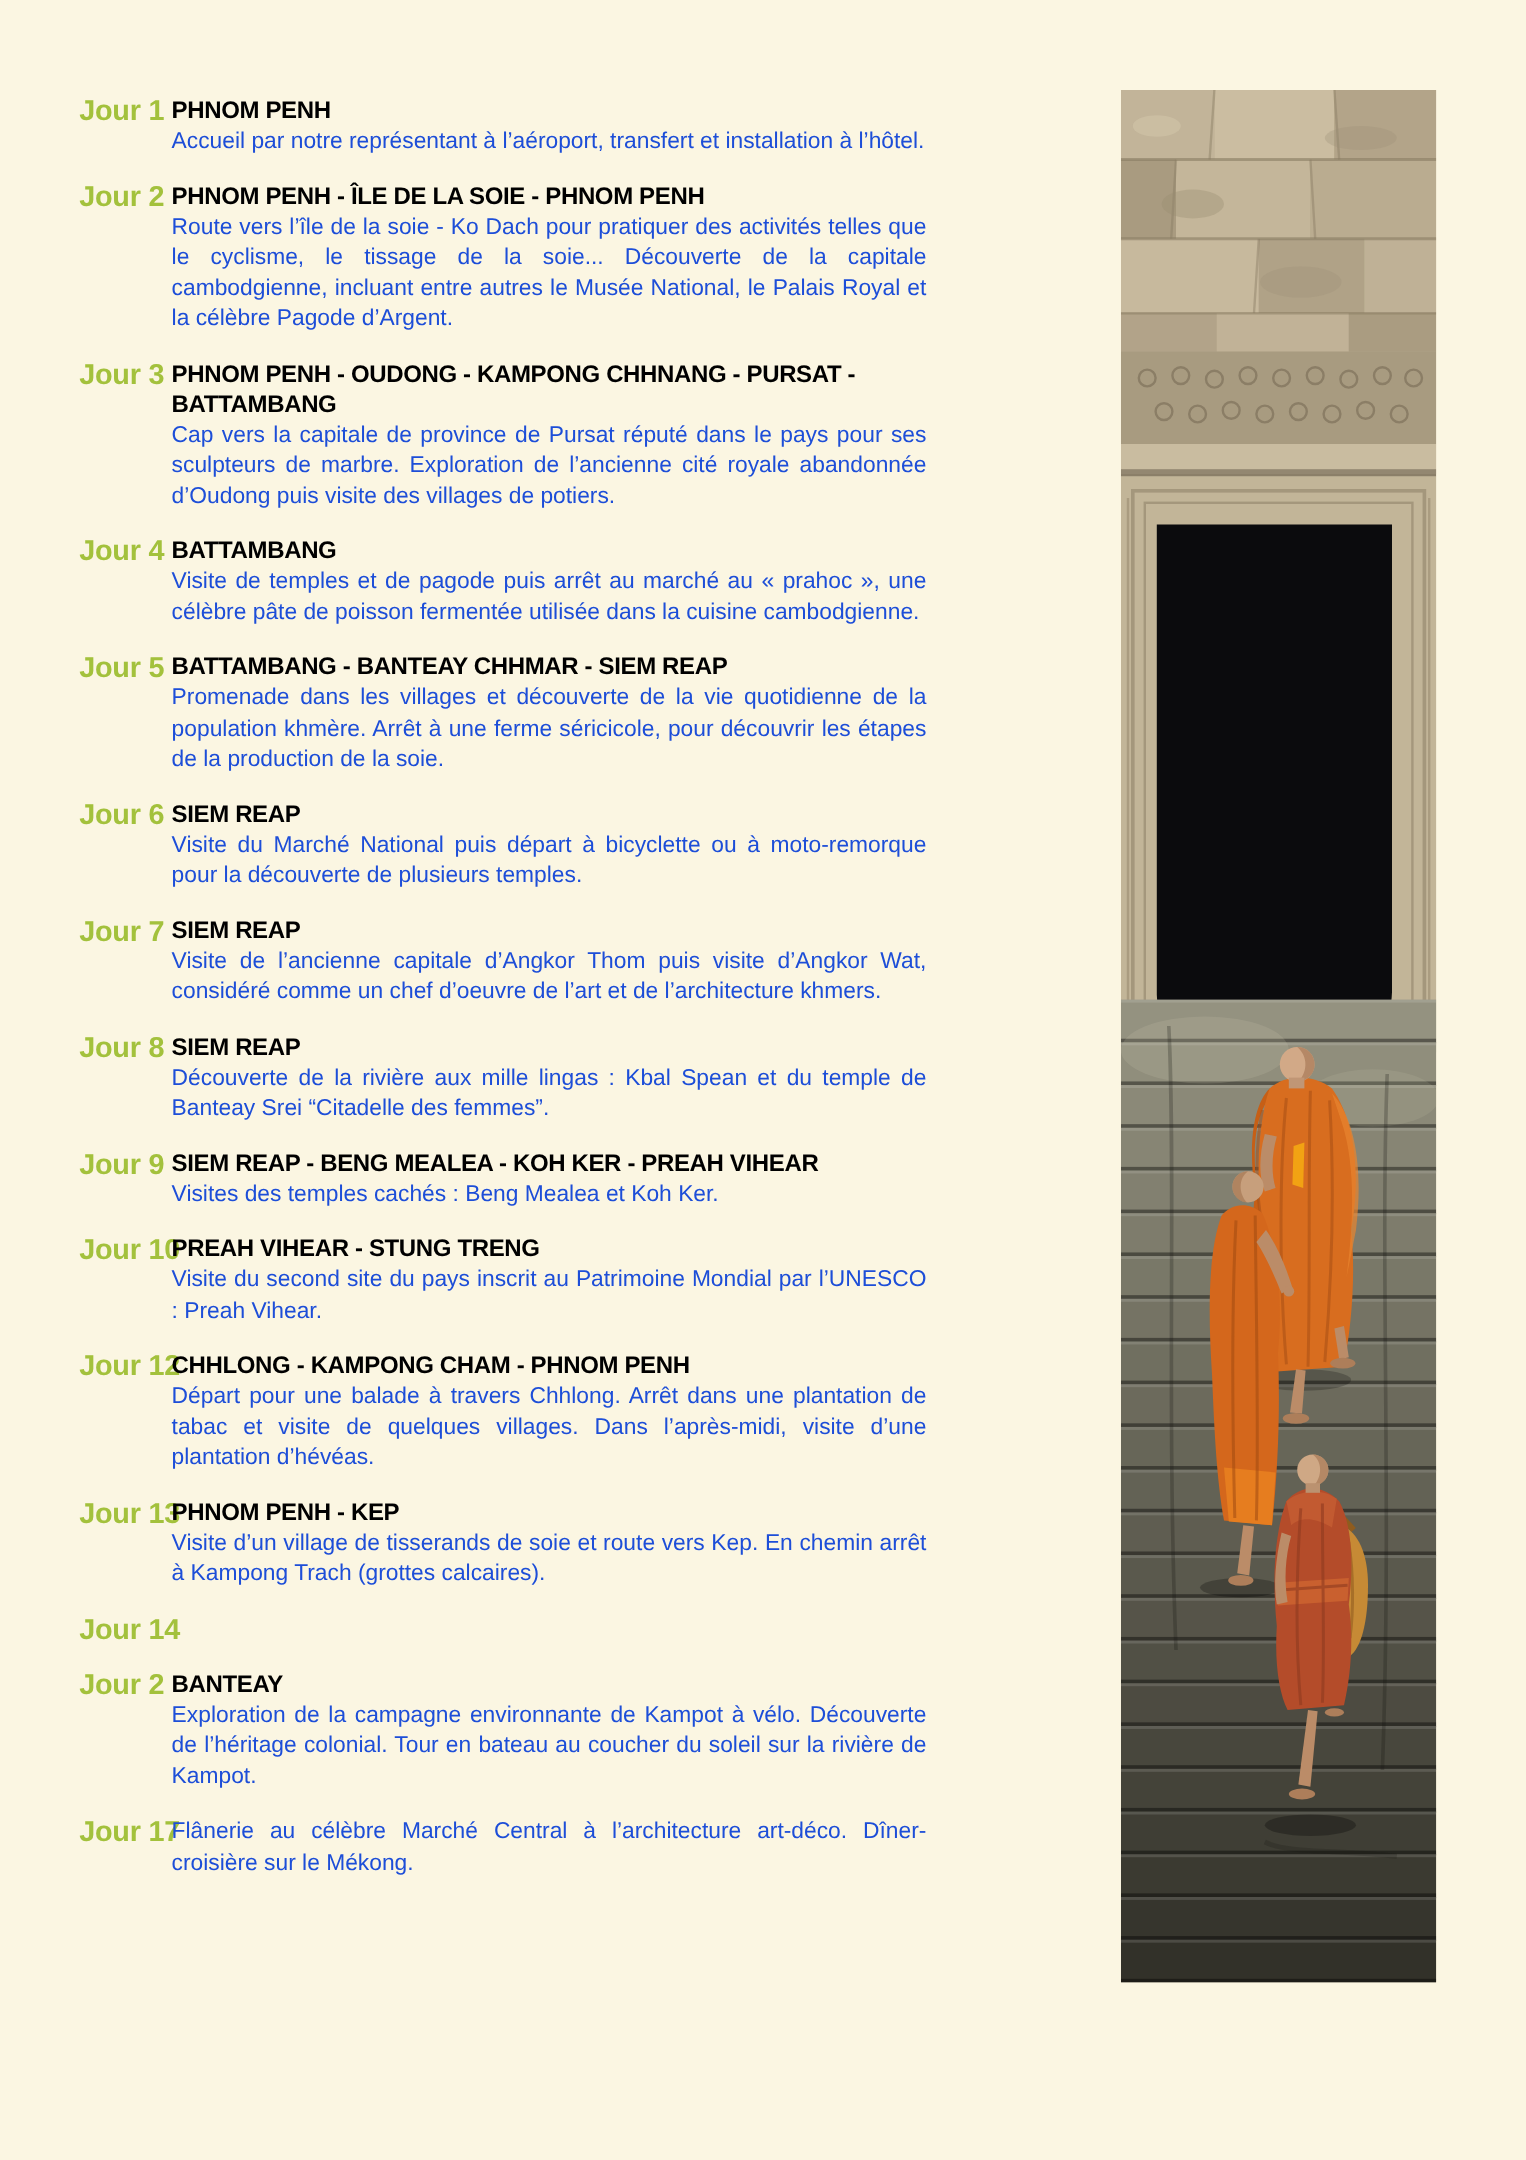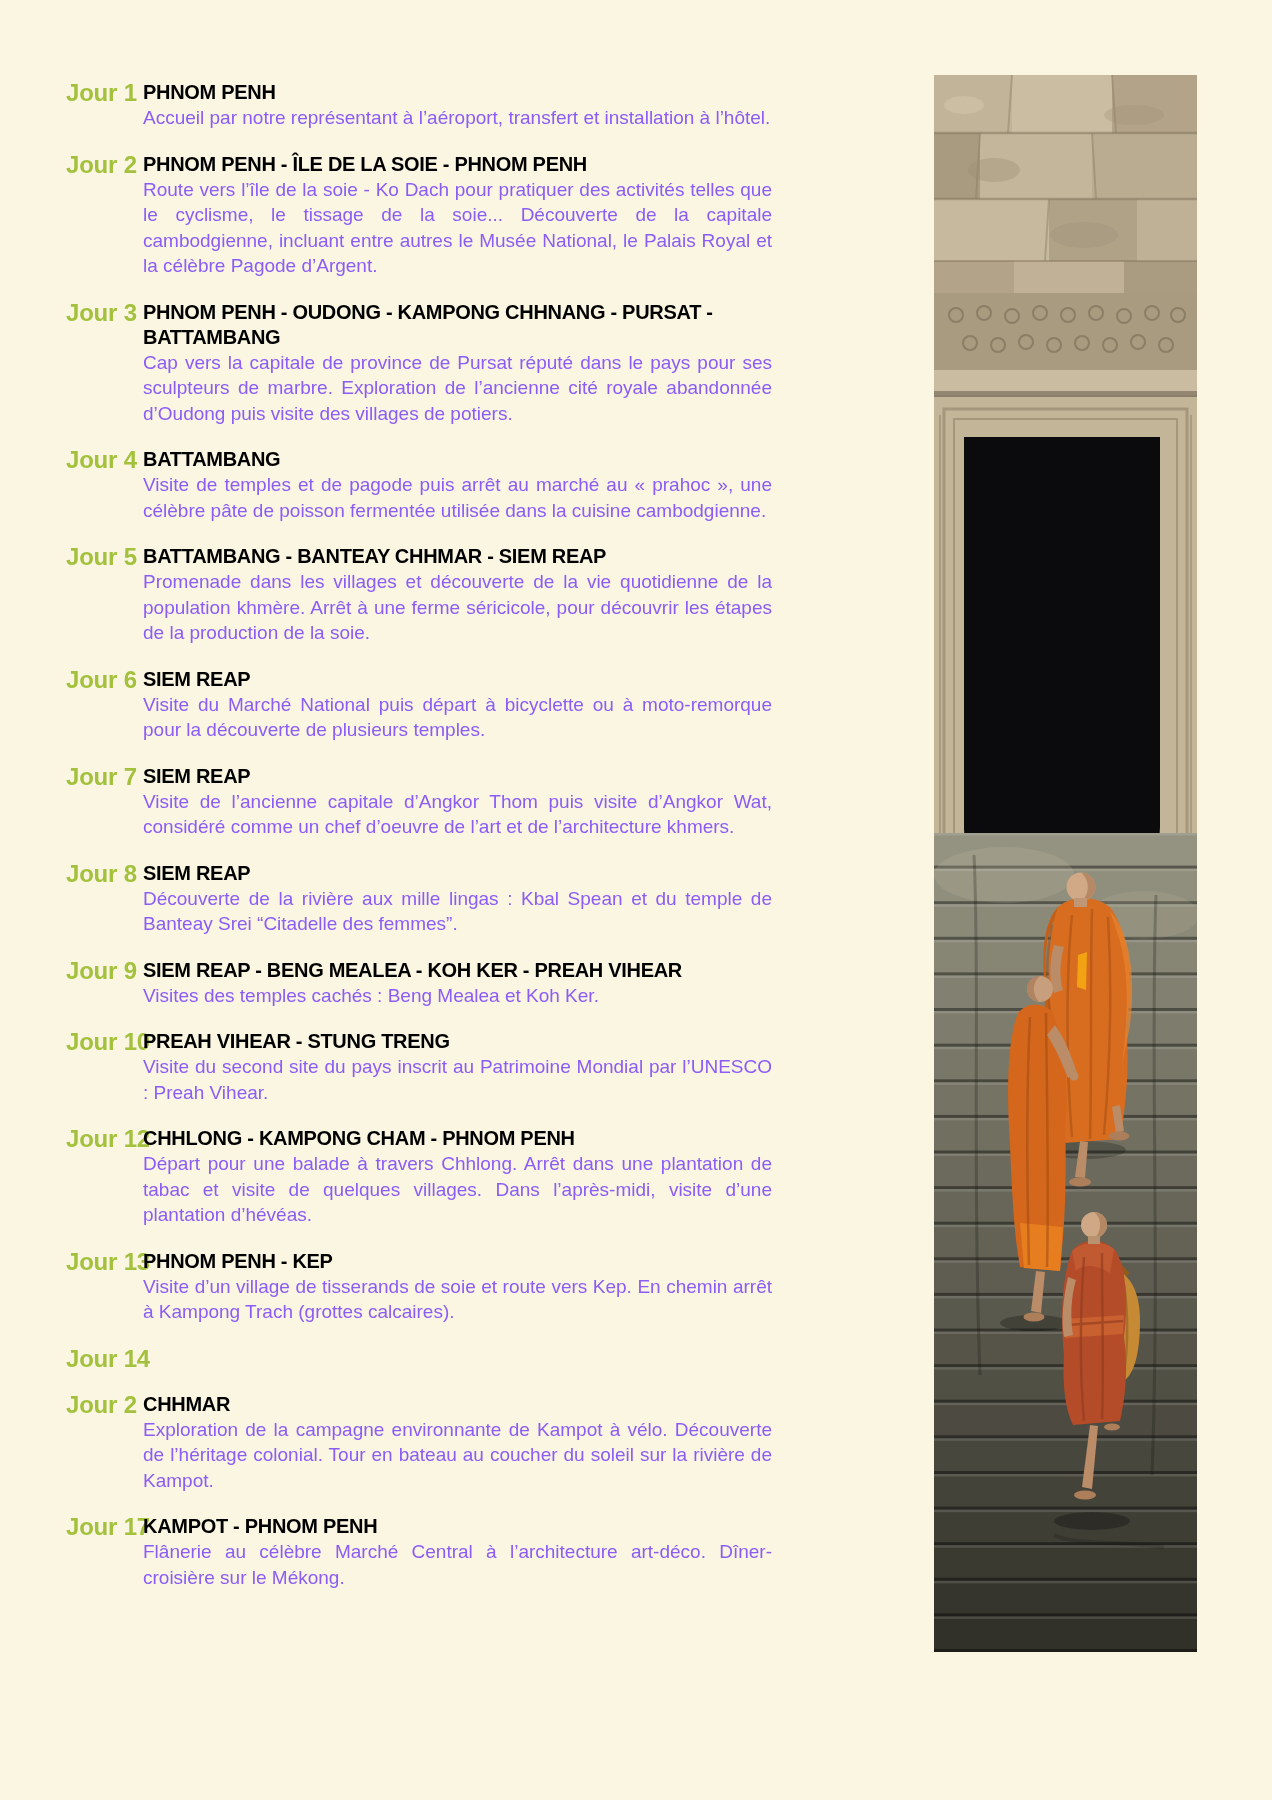--- a/index.html
+++ b/index.html
@@ -21,21 +21,21 @@
     font-size:24px;line-height:25px;font-weight:700;
     color:#a3c13c;letter-spacing:-0.2px;white-space:nowrap;
   }
   .day-body{min-width:0;}
   .day-title{
     margin:0;font-size:20px;line-height:25px;font-weight:700;
     color:#000000;letter-spacing:-0.3px;
   }
   .day-desc{
     margin:0;font-size:19px;line-height:25.5px;
-    text-align:justify;color:#8b5cf6;
+    text-align:justify;color:#1d4ed8;
   }
   .day-desc:empty{display:none;}
   .photo{
     position:absolute;left:934px;top:75px;width:263px;height:1577px;
     overflow:hidden;
   }
   .photo svg{display:block;width:263px;height:1577px;}
 </style>
 </head>
 <body>
@@ -125,28 +125,27 @@
       <h3 class="day-title">PHNOM PENH - KEP</h3>
       <p class="day-desc">Visite d’un village de tisserands de soie et route vers Kep. En chemin arrêt à Kampong Trach (grottes calcaires).</p>
     </div>
   </section>
   <section class="day">
     <span class="day-label">Jour 14</span>
   </section>
   <section class="day">
     <span class="day-label">Jour 2</span>
     <div class="day-body">
-      <h3 class="day-title">CHHMAR</h3>
+      <h3 class="day-title">BANTEAY</h3>
       <p class="day-desc">Exploration de la campagne environnante de Kampot à vélo. Découverte de l’héritage colonial. Tour en bateau au coucher du soleil sur la rivière de Kampot.</p>
     </div>
   </section>
   <section class="day">
     <span class="day-label">Jour 17</span>
     <div class="day-body">
-      <h3 class="day-title">KAMPOT - PHNOM PENH</h3>
       <p class="day-desc">Flânerie au célèbre Marché Central à l’architecture art-déco. Dîner-croisière sur le Mékong.</p>
     </div>
   </section>
 
 </main>
 
 <div class="photo" role="img" aria-label="Moines bouddhistes en robes orange gravissant les marches de pierre d’un temple d’Angkor">
 <svg viewBox="0 0 263 1577" preserveAspectRatio="none">
 
   <rect x="0" y="0" width="263" height="1577" fill="#b5a88d"></rect>

